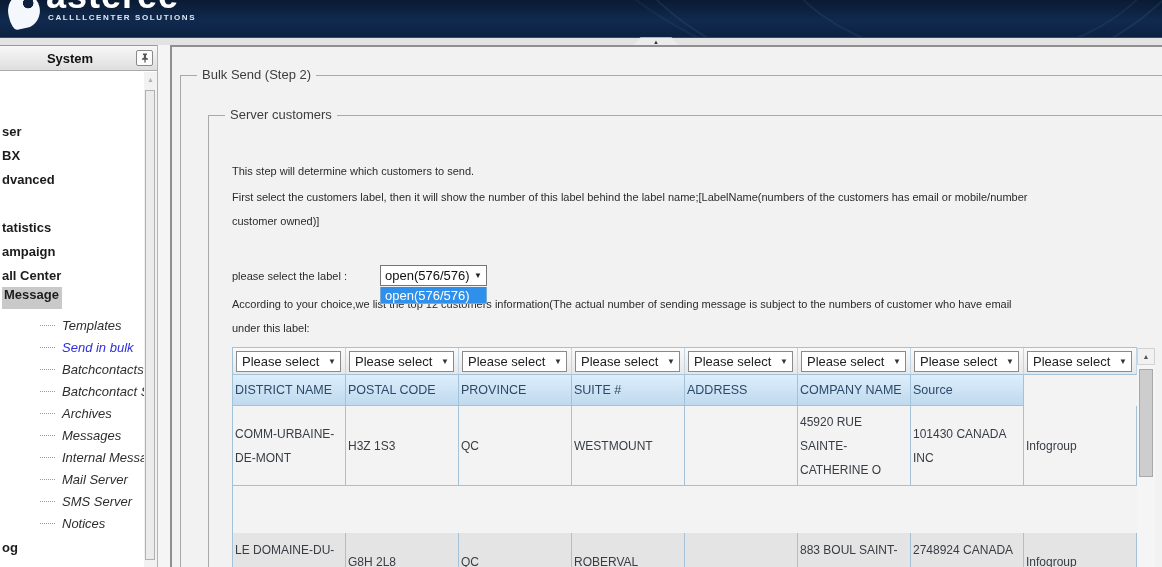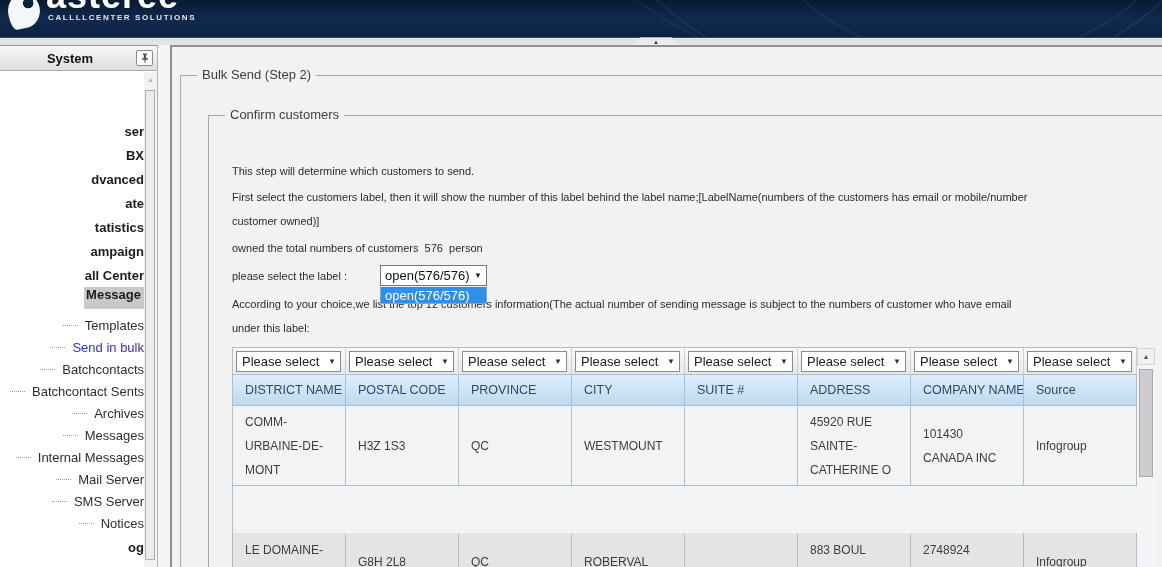--- a/index.html
+++ b/index.html
@@ -35,23 +35,23 @@
     background:#ffffff; border-top:1px solid #9a9a9a; }
   .side-head { position:absolute; left:0; top:0; width:158px; height:25px;
     background:linear-gradient(180deg,#f8f8f8,#dedede); border-bottom:1px solid #ababab;
     display:flex; align-items:center; }
   .side-title { position:absolute; left:0; width:140px; text-align:center;
     font-size:13px; font-weight:bold; color:#111; }
   .pin-btn { position:absolute; right:5px; top:4px; width:17px; height:16px;
     background:#fcfcfc; border:1px solid #8a8a8a; border-radius:2px;
     display:flex; align-items:center; justify-content:center; }
   .nav-item { position:absolute; left:0; width:144px; height:22px; overflow:hidden;
-    display:flex; align-items:center; font-size:13px; color:#1c1c1c; white-space:pre; cursor:default;justify-content:flex-end; }
+    display:flex; align-items:center; font-size:13px; color:#1c1c1c; white-space:pre; cursor:default; }
   .nav-item.top { font-weight:bold; padding-left:2px; }
-  .nav-item.sub { padding-left:40px; color:#2e2e2e; }
+  .nav-item.sub { padding-left:40px; color:#2e2e2e;font-style:italic; }
   .tree-dots { display:inline-block; width:15px; height:1px;
     border-bottom:1px dotted #9a9a9a; margin-right:7px; flex:none; }
   .sel-bg { background:#c9c9c9; padding:1px 3px 8px 2px; }
   .link-blue { color:#2f2fd8; }
 
   .sscroll { position:absolute; left:144px; top:26px; width:13px; height:495px; background:#f2f2f2; }
   .sscroll .up { position:absolute; left:0; top:4px; width:13px; text-align:center;
     font-size:7px; color:#b2b2b2; line-height:8px; }
   .sscroll .thumb { position:absolute; left:1px; top:18px; width:10px; height:470px;
     background:#ebebeb; border:1px solid #b0b0b0; }
@@ -77,21 +77,21 @@
   .lselect .arr { position:absolute; right:4px; font-size:8px; color:#222; }
   .opt-list { position:absolute; left:380px; top:287px; width:107px; height:17px;
     background:#2e90ea; color:#ffffff; font-size:13px; line-height:17px;
     padding:0 4px; border:1px solid #79a8d2; border-top:none; white-space:pre; z-index:5; }
 
   
   .ctable { position:absolute; left:232px; top:347px; width:905px;
     border-left:1px solid #a3c2d8; border-top:1px solid #a3c2d8; background:#f3f3f3; }
   .trow { display:grid; grid-template-columns:repeat(8,113px); }
   .tcell { border-right:1px solid #a3c2d8; border-bottom:1px solid #a3c2d8;
-    display:flex; align-items:center; padding:0 12px; overflow:hidden; }
+    display:flex; align-items:center; padding:0 2px; overflow:hidden; }
   .frow .tcell { height:27px; background:linear-gradient(180deg,#fafafa,#e7e7e7);
     border-right:1px solid #c2d6e6; padding:0 3px;text-align:center; }
   .fselect { position:relative; width:105px; height:21px; background:#fff;
     border:1px solid #8a8a8a; display:flex; align-items:center; padding:0 5px;
     font-size:13px; color:#222; white-space:pre; }
   .fselect .arr { position:absolute; right:4px; font-size:8px; color:#333; }
   .hrow .tcell { height:31px; background:linear-gradient(180deg,#ddeefb,#bfd9ee);
     color:#2c4a68; font-size:12.5px; white-space:pre; }
   .drow .tcell { font-size:12px; color:#383d44; line-height:24px; }
   .row1 .tcell { height:80px; background:#f3f3f3; }
@@ -131,21 +131,20 @@
       <div class="pin-btn">
         <svg width="10" height="10" viewBox="0 0 10 10">
             <path d="M3 0.5h4v1.2l-1 .5V4.5l2 1.2v1H5.6v2.6L5 10l-.6-.7V6.7H1.9v-1l2-1.2V2.2l-1-.5z" fill="#555"></path>
           </svg>
       </div>
     </div>
 
     <div class="nav-item top" style="top:74px"><span>ser</span></div>
     <div class="nav-item top" style="top:98px"><span>BX</span></div>
     <div class="nav-item top" style="top:122px"><span>dvanced</span></div>
-    <div class="nav-item top" style="top:146px"><span>ate</span></div>
     <div class="nav-item top" style="top:170px"><span>tatistics</span></div>
     <div class="nav-item top" style="top:194px"><span>ampaign</span></div>
     <div class="nav-item top" style="top:218px"><span>all Center</span></div>
     <div class="nav-item top" style="top:241px"><span class="sel-bg">Message</span></div>
 
     <div class="nav-item sub" style="top:268px"><span class="tree-dots"></span><span>Templates</span></div>
     <div class="nav-item sub" style="top:290px"><span class="tree-dots"></span><span class="link-blue">Send in bulk</span></div>
     <div class="nav-item sub" style="top:312px"><span class="tree-dots"></span><span>Batchcontacts</span></div>
     <div class="nav-item sub" style="top:334px"><span class="tree-dots"></span><span>Batchcontact Sents</span></div>
     <div class="nav-item sub" style="top:356px"><span class="tree-dots"></span><span>Archives</span></div>
@@ -165,27 +164,26 @@
   </div>
 
   <div class="splitter"></div>
 
   <div class="main"></div>
 
   <div class="frame frame-outer">
     <span class="legend">Bulk Send (Step 2)</span>
   </div>
   <div class="frame frame-inner">
-    <span class="legend">Confirm customers</span>
+    <span class="legend">Server customers</span>
   </div>
 
   <div class="line" style="left:232px; top:163px">This step will determine which customers to send.</div>
   <div class="line" style="left:232px; top:189px">First select the customers label, then it will show the number of this label behind the label name;[LabelName(numbers of the customers has email or mobile/number</div>
   <div class="line" style="left:232px; top:213px">customer owned)]</div>
-  <div class="line" style="left:232px; top:240px">owned the total numbers of customers  576  person</div>
   <div class="line" style="left:232px; top:268px">please select the label :</div>
 
   <div class="line" style="left:232px; top:296px">According to your choice,we list the top 12 customers information(The actual number of sending message is subject to the numbers of customer who have email</div>
   <div class="line" style="left:232px; top:320px">under this label:</div>
 
   <div class="lselect">
     <span>open(576/576)</span>
     <span class="arr">▼</span>
   </div>
   <div class="opt-list">open(576/576)</div>
@@ -215,21 +213,20 @@
         </div>
       <div class="tcell">
           <div class="fselect"><span>Please select</span><span class="arr">▼</span></div>
         </div>
     </div>
 
     <div class="trow hrow">
       <div class="tcell">DISTRICT NAME</div>
       <div class="tcell">POSTAL CODE</div>
       <div class="tcell">PROVINCE</div>
-      <div class="tcell">CITY</div>
       <div class="tcell">SUITE #</div>
       <div class="tcell">ADDRESS</div>
       <div class="tcell">COMPANY NAME</div>
       <div class="tcell">Source</div>
     </div>
 
     <div class="trow drow row1">
       <div class="tcell">COMM-URBAINE-DE-MONT</div>
       <div class="tcell">H3Z 1S3</div>
       <div class="tcell">QC</div>

